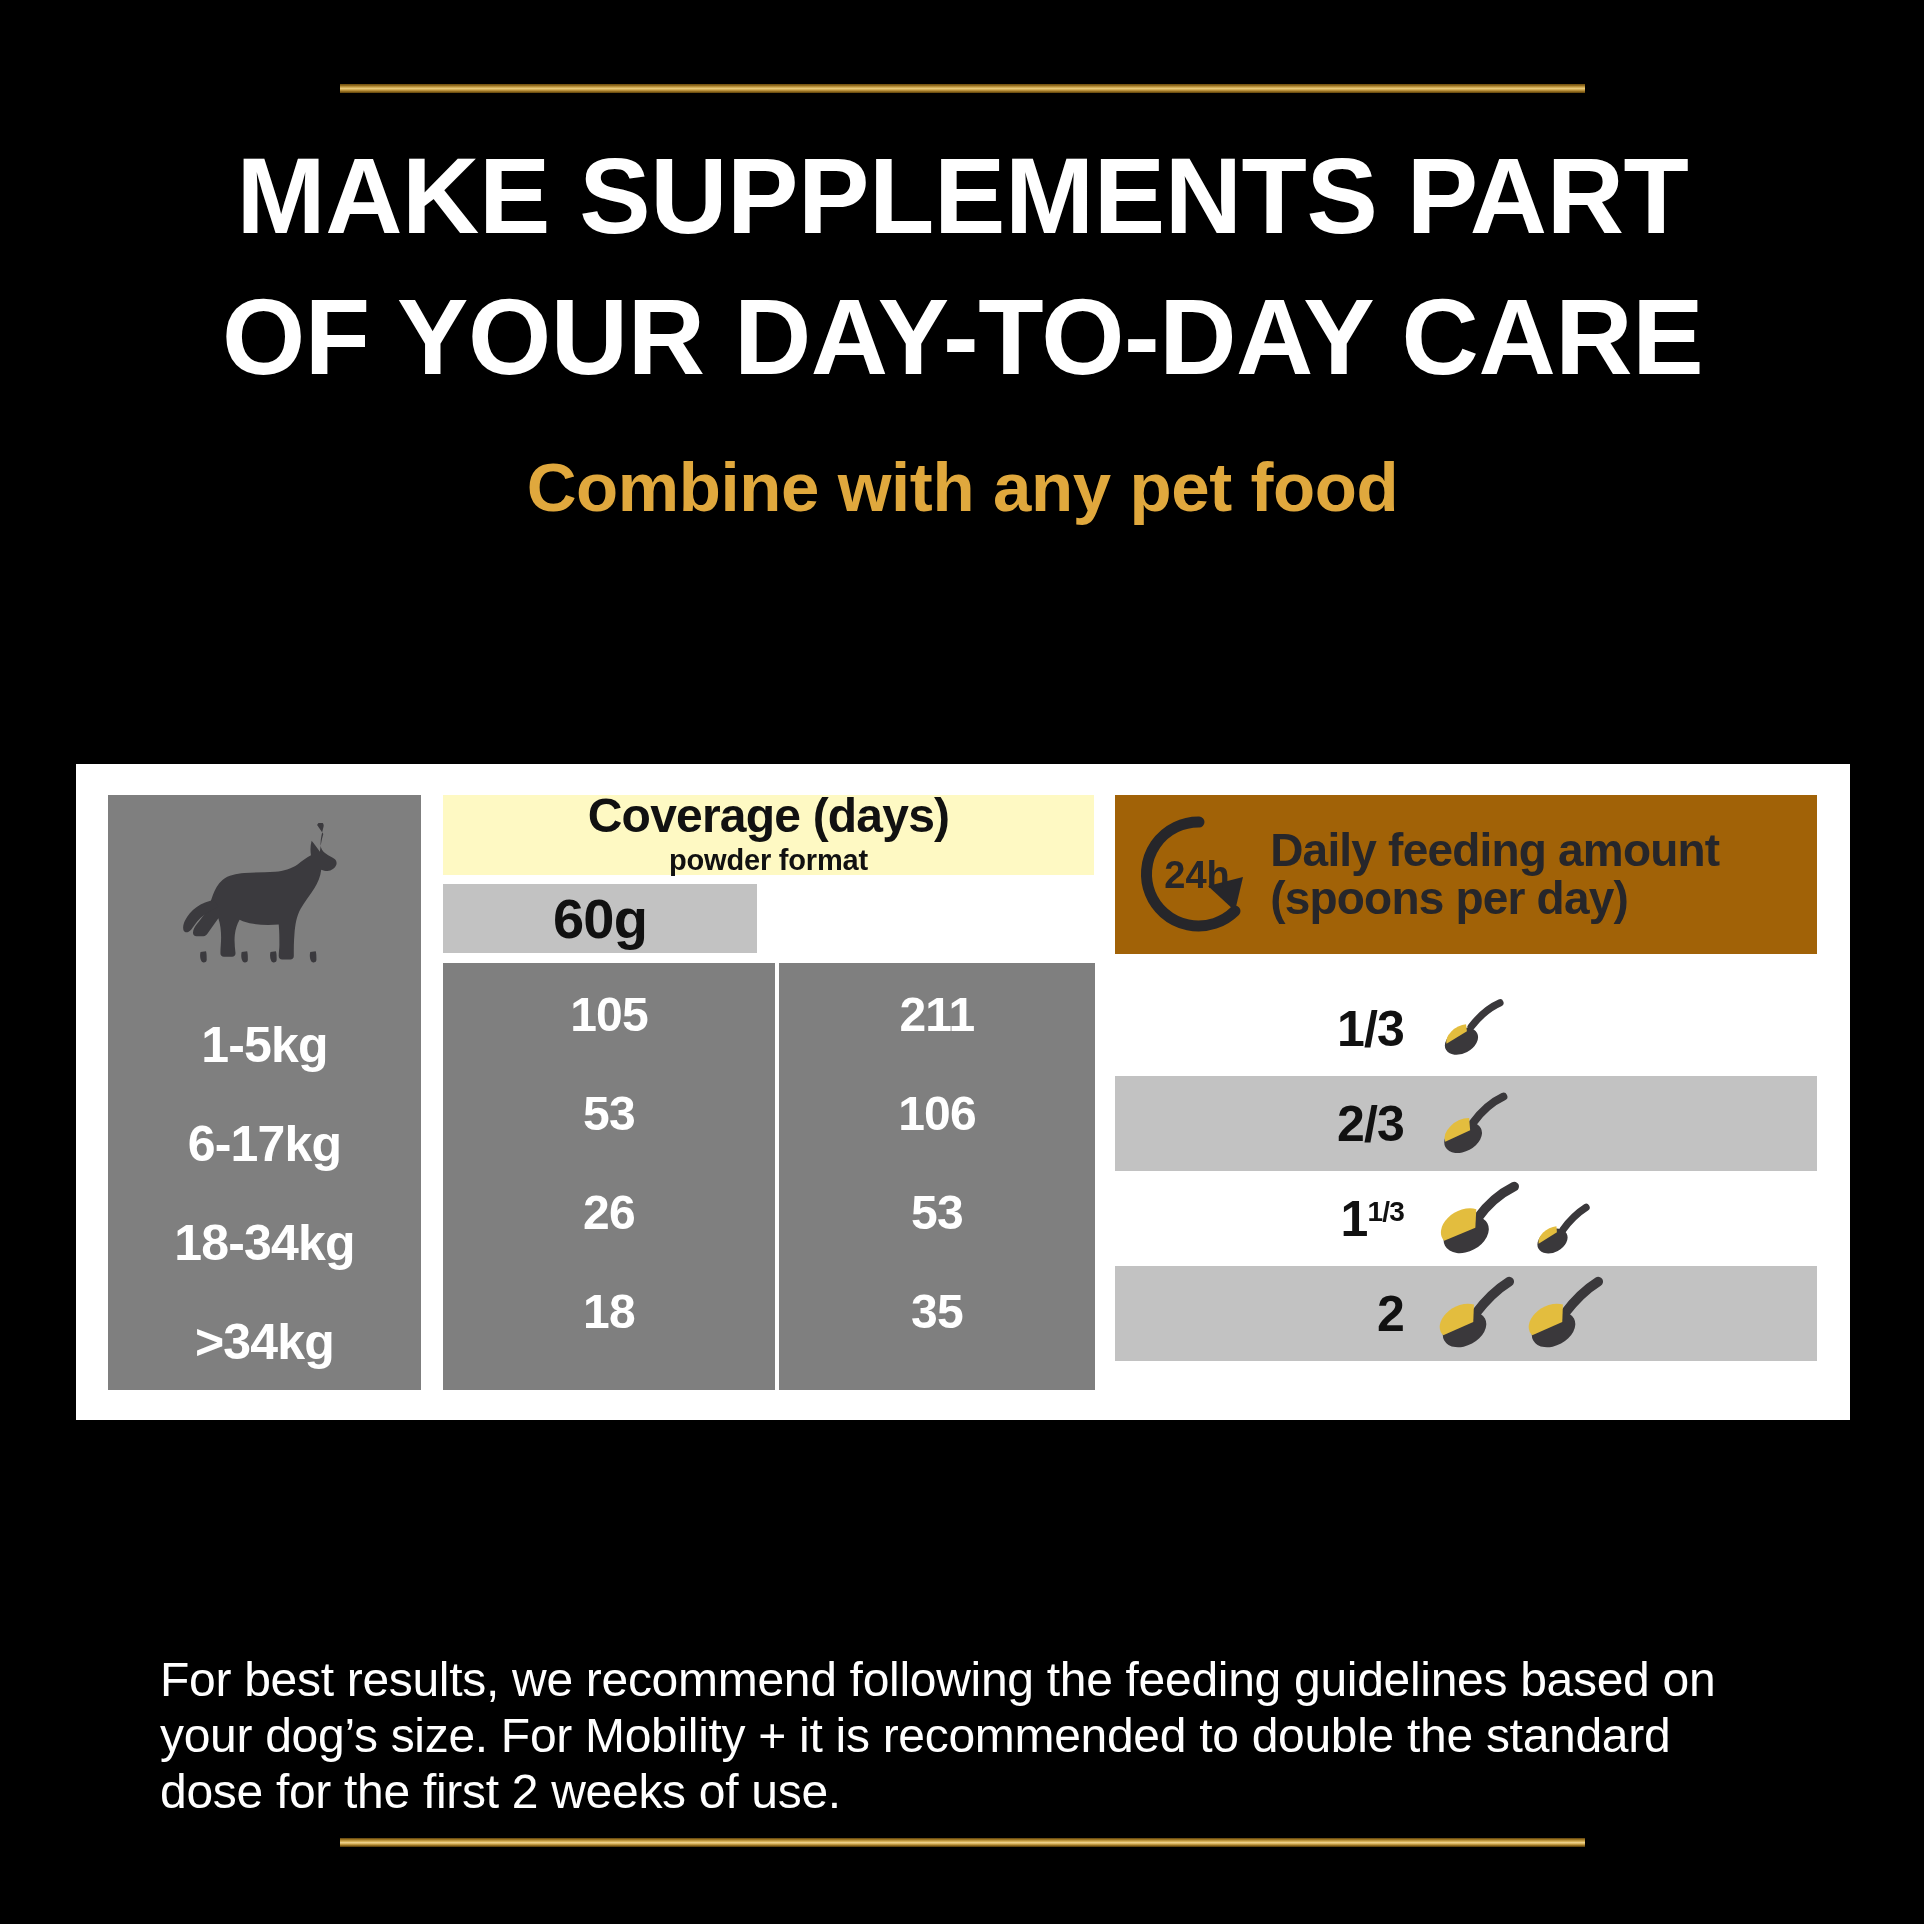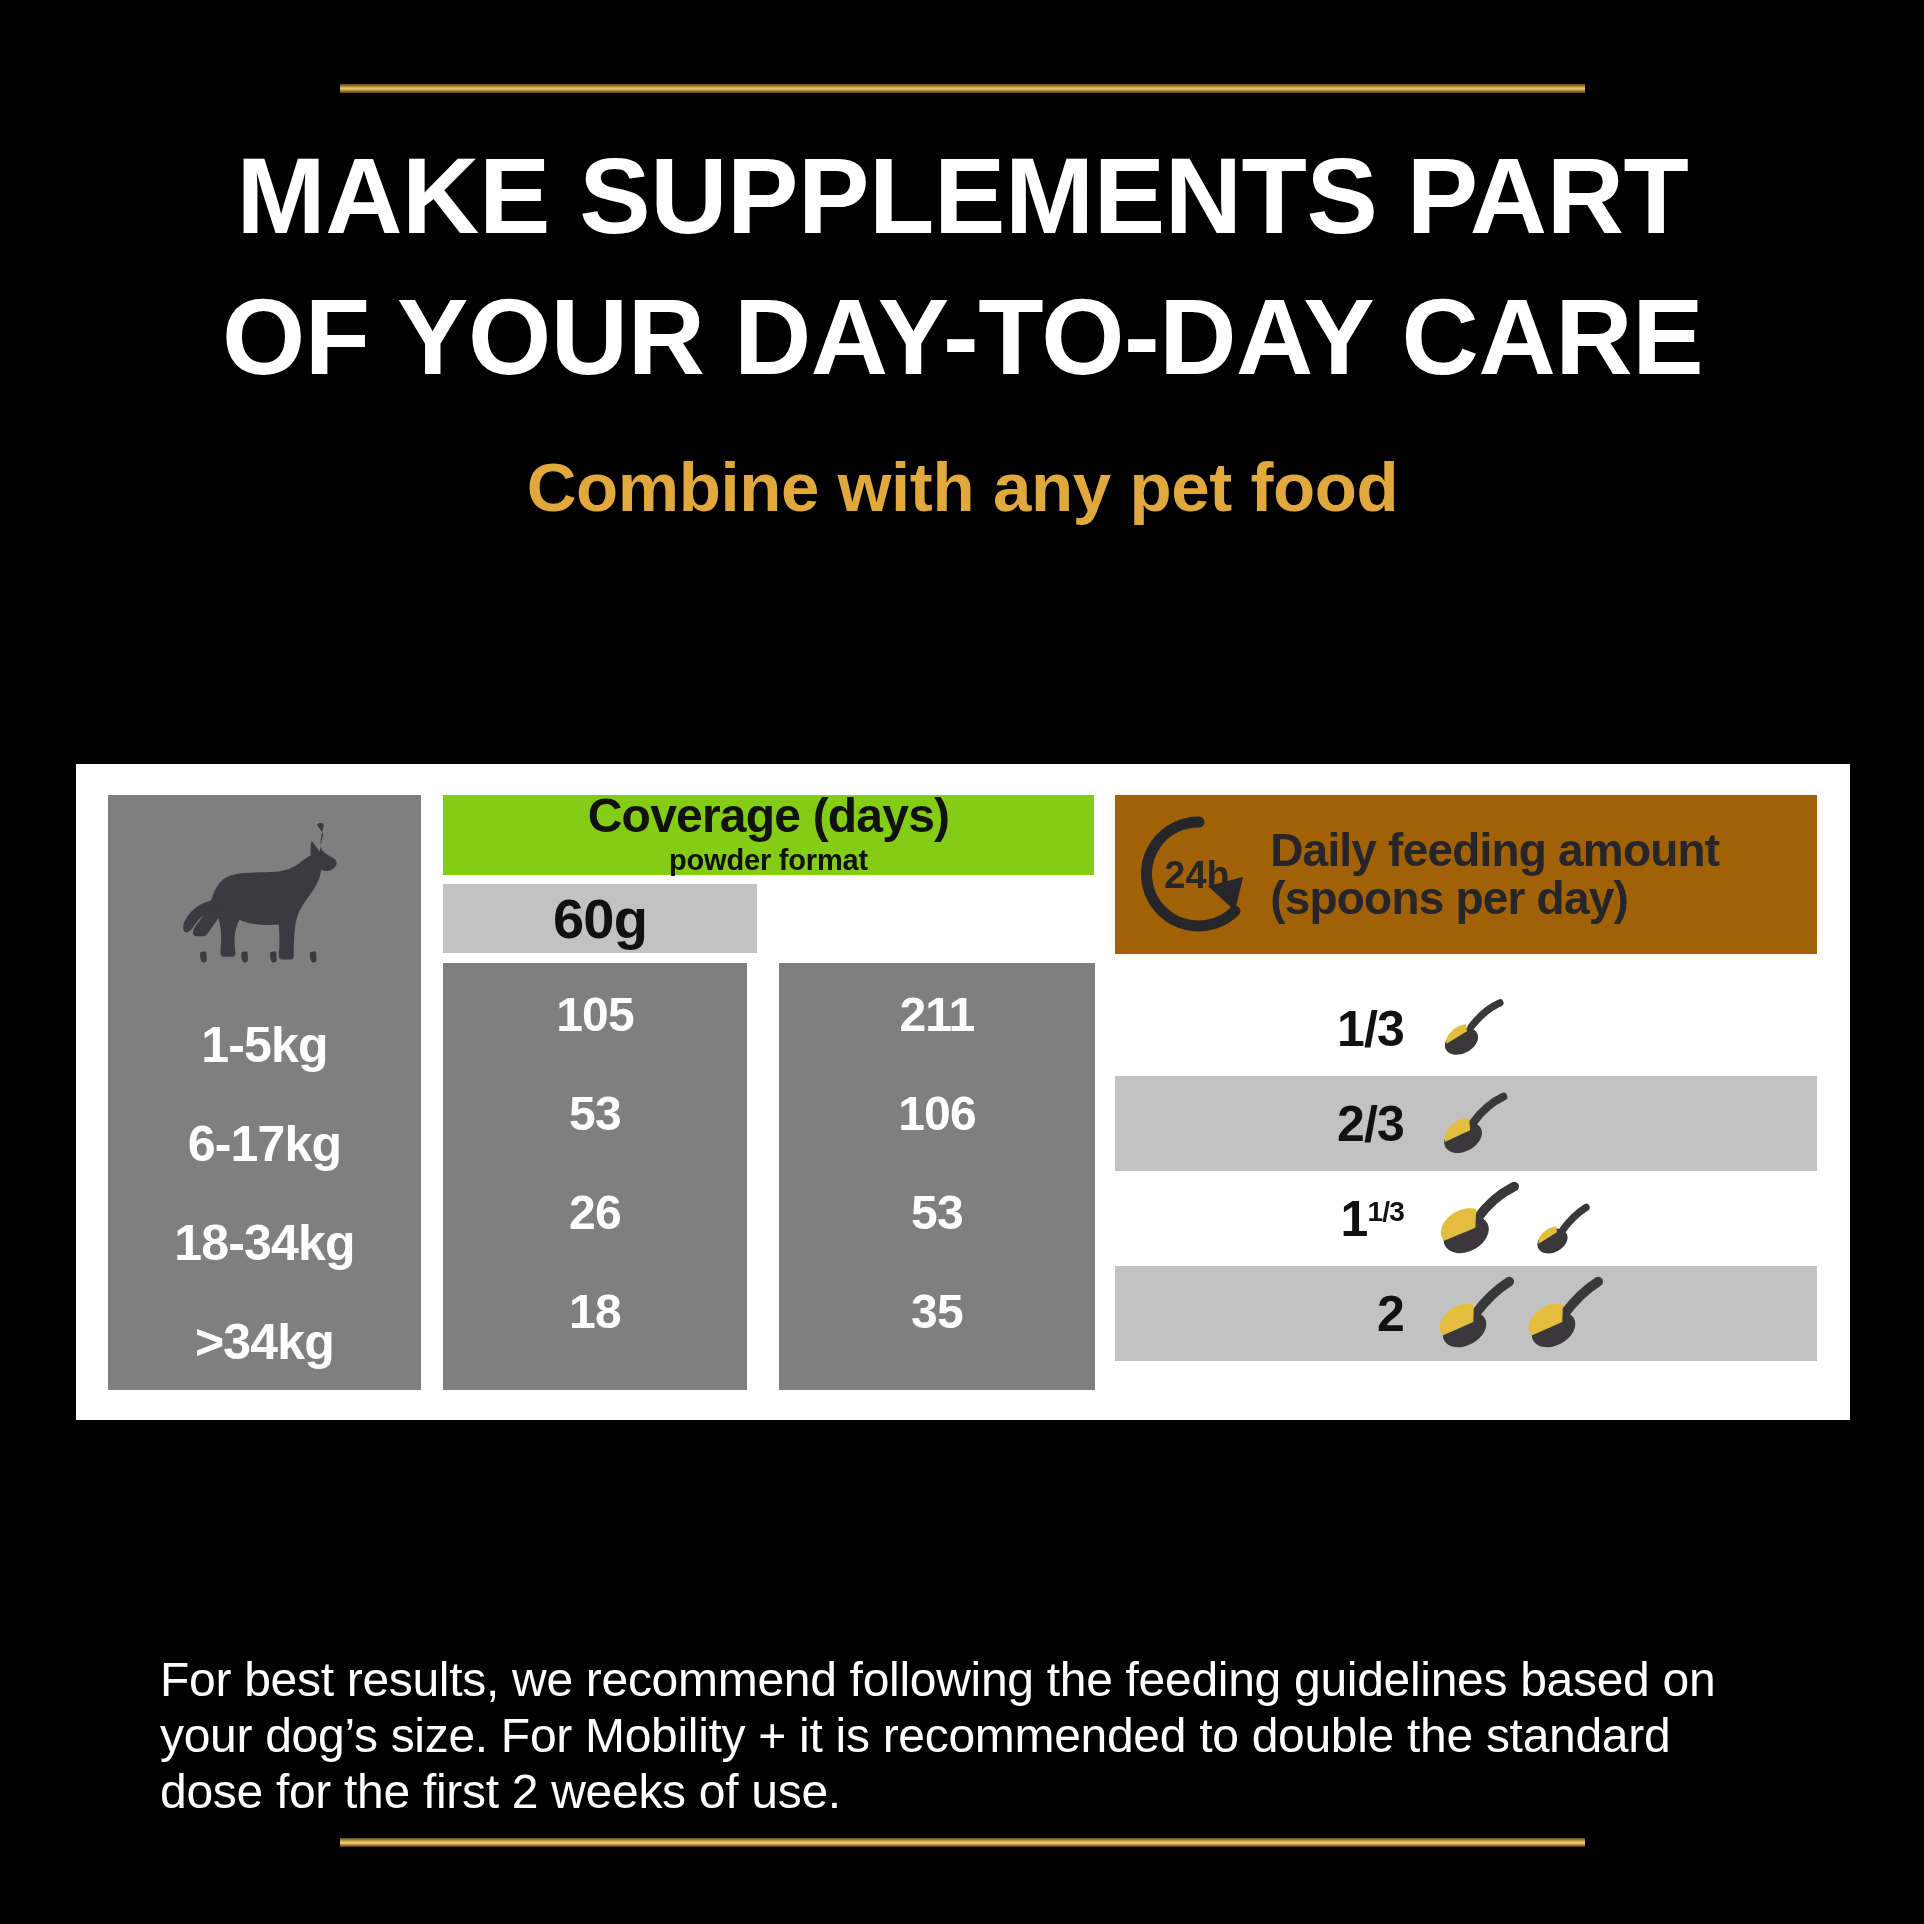--- a/index.html
+++ b/index.html
@@ -50,38 +50,38 @@
     position:absolute; left:0; top:201px; width:313px; height:395px;
   }
   .weight-rows .wr {
     height:99px; display:flex; align-items:center; justify-content:center;
     color:#ffffff; font-size:50px; font-weight:700; letter-spacing:-0.8px;text-align:right;
   }
 
   
   .cov-head {
     position:absolute; left:367px; top:30.5px; width:651px; height:80px;
-    background:#84cc16; display:flex; flex-direction:column;
+    background:#fef9c3; display:flex; flex-direction:column;
     align-items:center; justify-content:center; color:#111111;text-align:center;
   }
   .cov-head .t1 { font-size:48px; font-weight:700; letter-spacing:-0.8px; line-height:1.02; }
   .cov-head .t2 { font-size:29px; font-weight:700; letter-spacing:-0.2px; margin-top:3.2px; }
 
   .size-head {
     position:absolute; top:120px; height:69px; background:#c2c2c2;
     display:flex; align-items:center; justify-content:center;
     color:#111111; font-size:56px; font-weight:700; letter-spacing:-0.8px;
   }
   .size-head.a { left:367px; width:314px; }
   .size-head.b { left:703px; width:316px; }
 
   .num-col {
     position:absolute; top:199px; height:427px; background:#7f7f7f;
   }
-  .num-col.a { left:367px; width:304px; }
+  .num-col.a { left:367px; width:332px; }
   .num-col.b { left:703px; width:316px; }
   .num-col .nc {
     height:99px; display:flex; align-items:center; justify-content:center;
     color:#ffffff; font-size:48px; font-weight:700; letter-spacing:-0.8px;
   }
   .num-col .nc:first-child { margin-top:1.6px; }
 
   
   .amt-head {
     position:absolute; left:1039px; top:30.5px; width:702px; height:159px;

